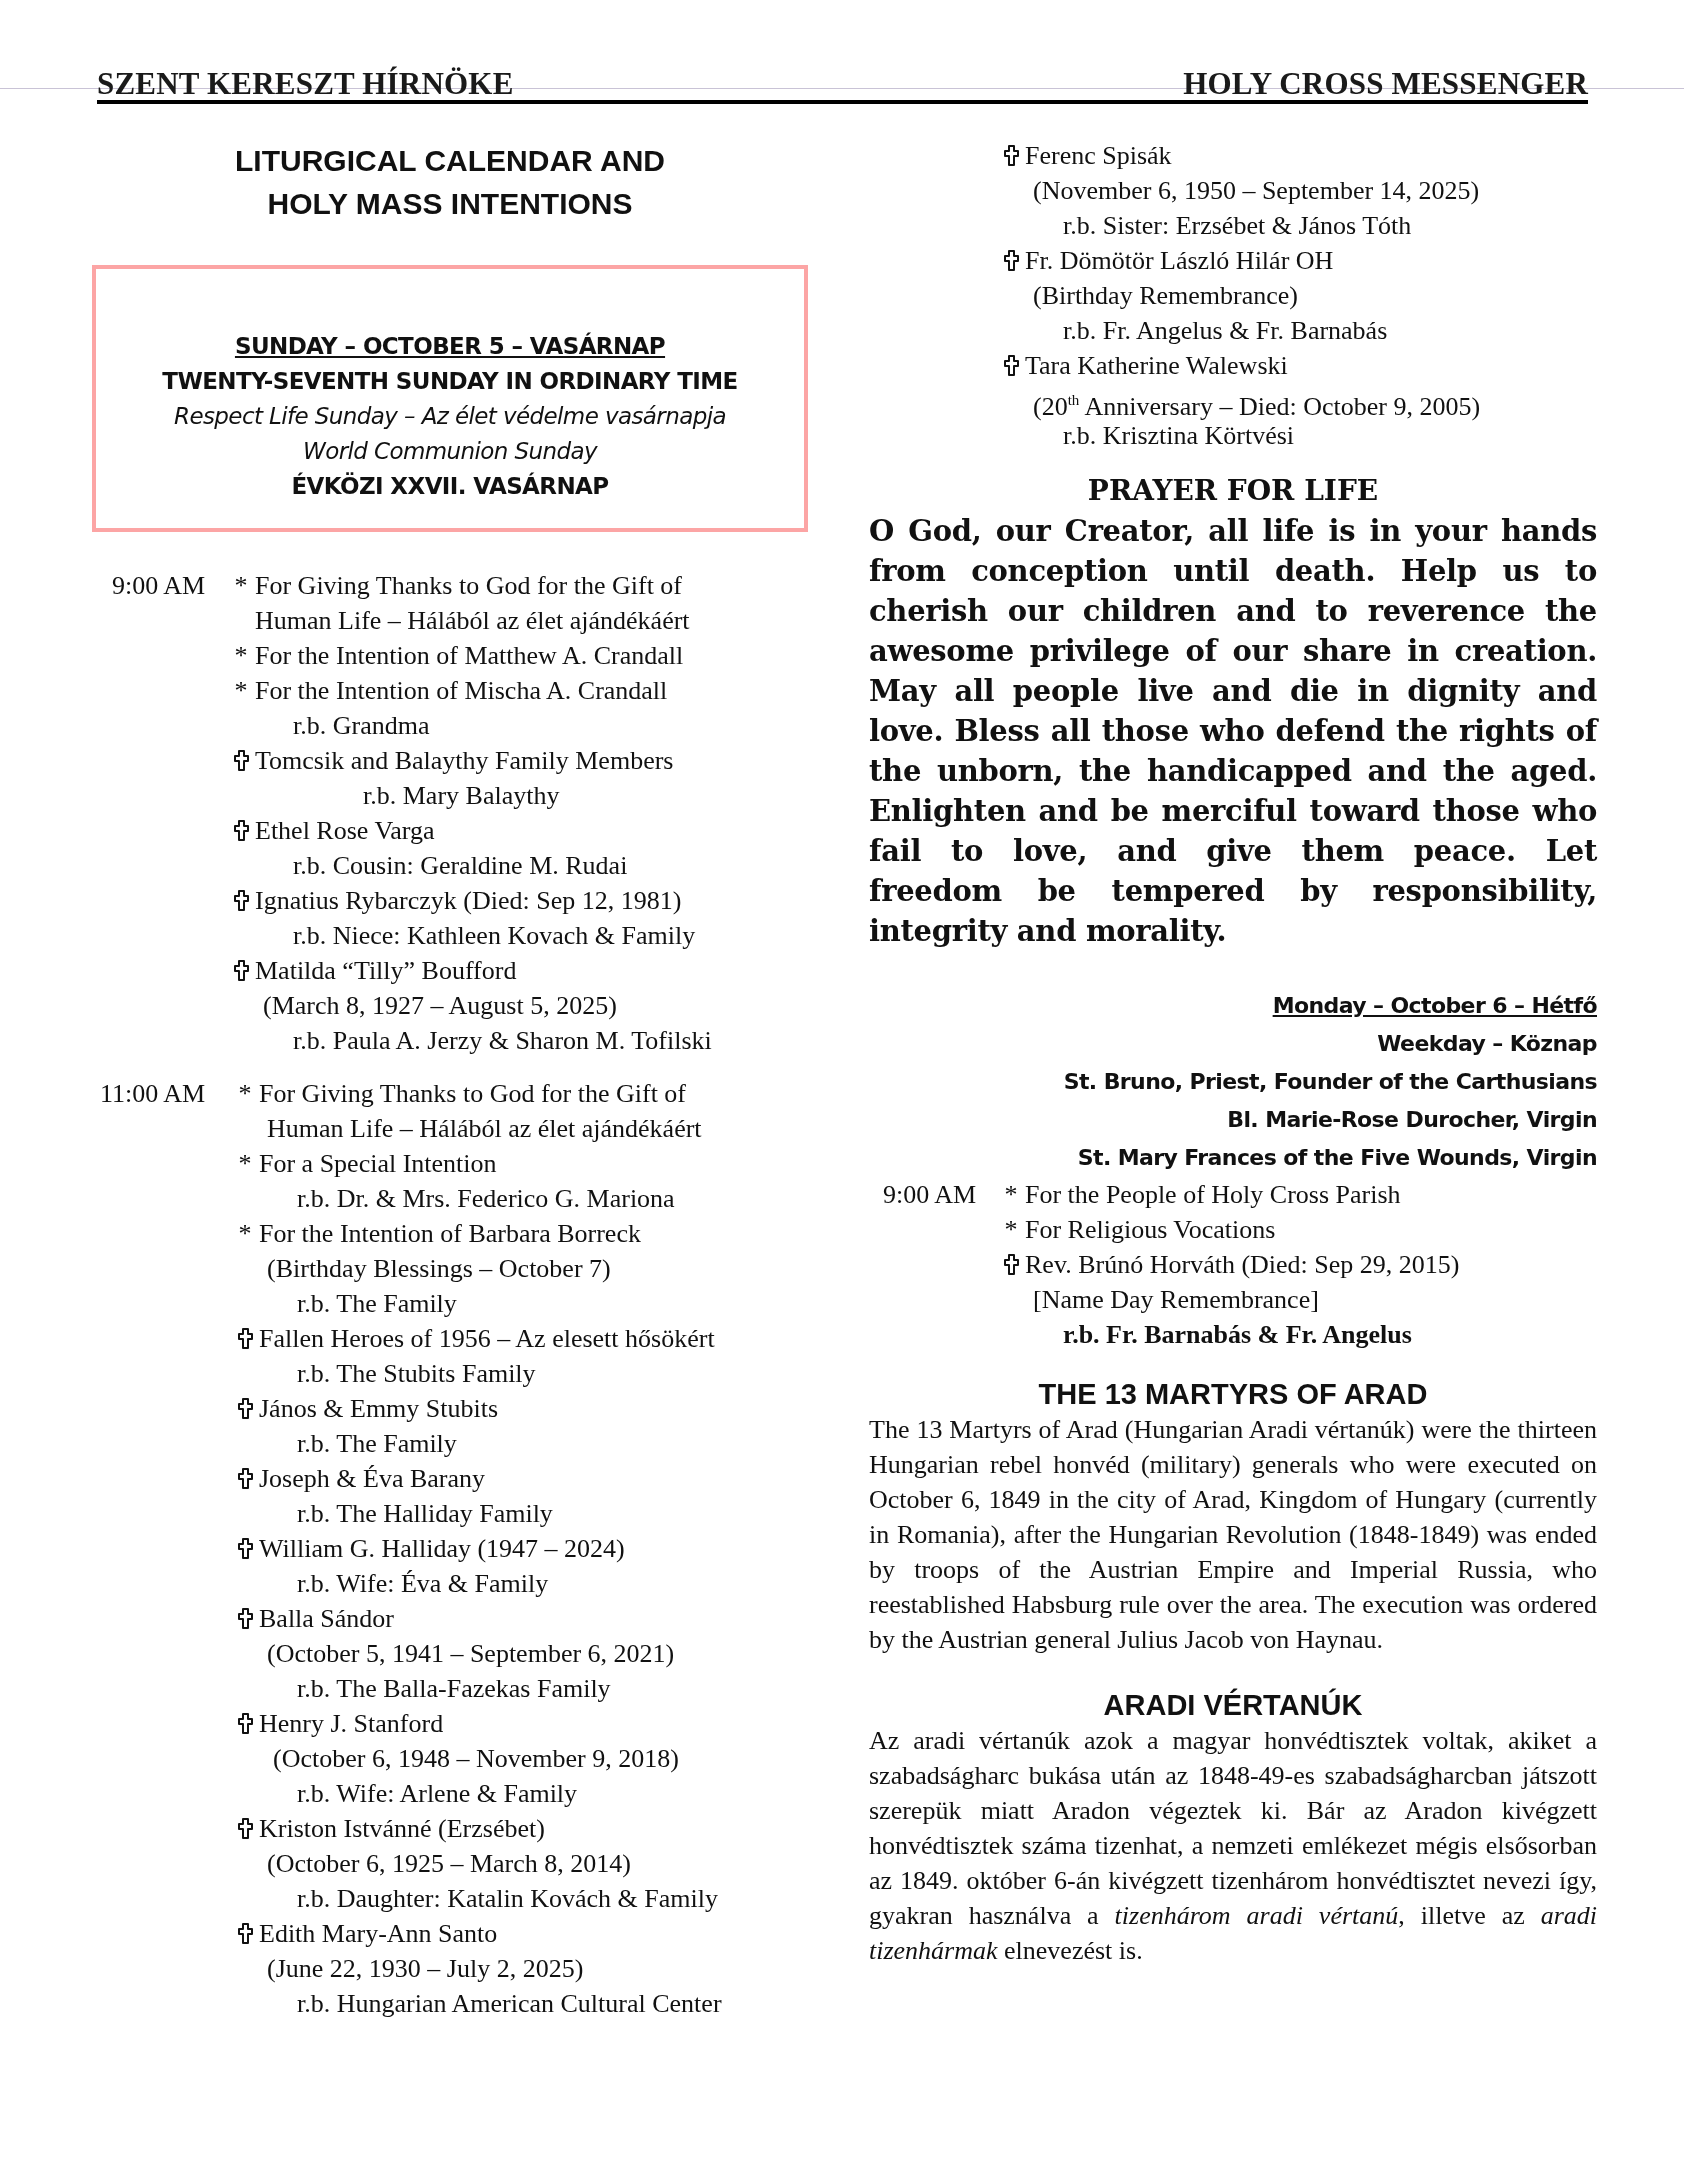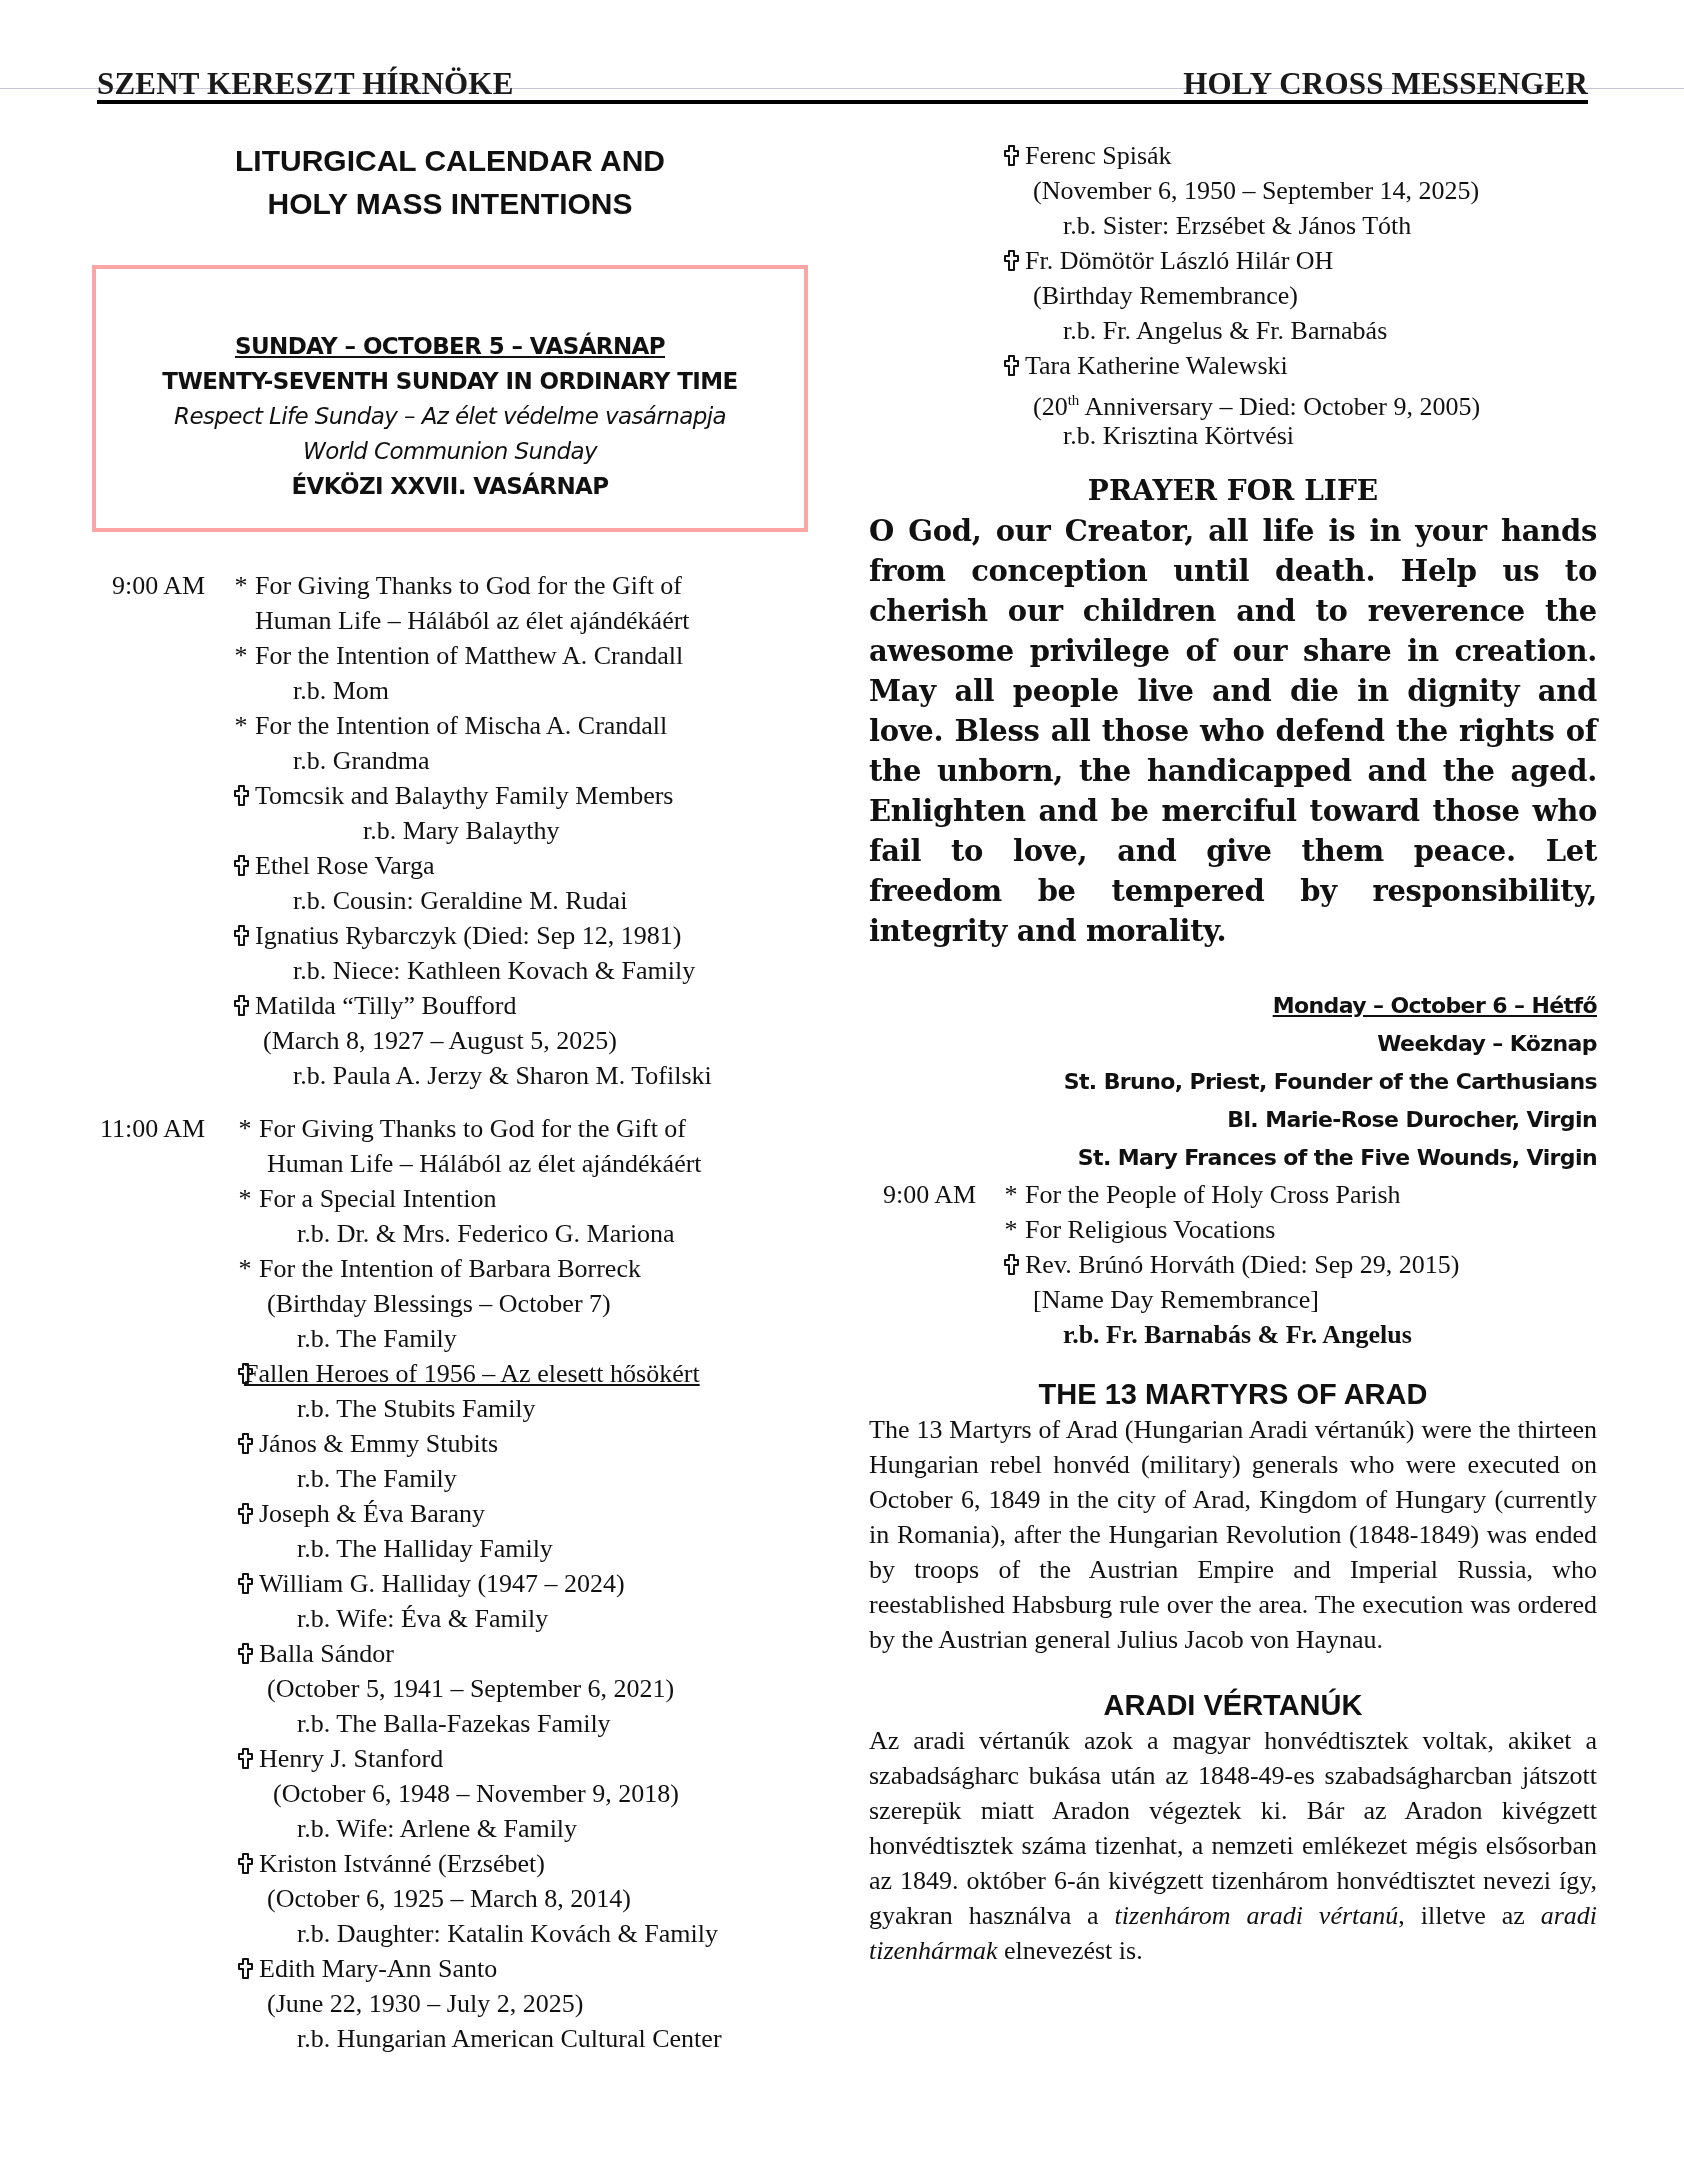--- a/index.html
+++ b/index.html
@@ -68,23 +68,20 @@
         <span style="position: absolute; left: 163px;">For Giving Thanks to God for the Gift of</span>
       </div>
       <div class="line">
         <span style="position: absolute; left: 163px;">Human Life – Hálából az élet ajándékáért</span>
       </div>
       <div class="line">
         <span class="mark" style="left: 139px;">*</span>
         <span style="position: absolute; left: 163px;">For the Intention of Matthew A. Crandall</span>
       </div>
       <div class="line">
-        <span style="position: absolute; left: 201px;">r.b. Mom</span>
-      </div>
-      <div class="line">
         <span class="mark" style="left: 139px;">*</span>
         <span style="position: absolute; left: 163px;">For the Intention of Mischa A. Crandall</span>
       </div>
       <div class="line">
         <span style="position: absolute; left: 201px;">r.b. Grandma</span>
       </div>
       <div class="line">
         <span class="mark" style="left: 139px;"><span class="cross"><svg viewBox="0 0 15 21" width="15" height="21">
               <path d="M5 1 H10 V6 H14 V11 H10 V20 H5 V11 H1 V6 H5 Z" fill="#fff" stroke="#111" stroke-width="2" stroke-linejoin="round"></path>
             </svg></span></span>
@@ -147,21 +144,21 @@
       <div class="line">
         <span style="position: absolute; left: 175px;">(Birthday Blessings – October 7)</span>
       </div>
       <div class="line">
         <span style="position: absolute; left: 205px;">r.b. The Family</span>
       </div>
       <div class="line">
         <span class="mark" style="left: 143px;"><span class="cross"><svg viewBox="0 0 15 21" width="15" height="21">
               <path d="M5 1 H10 V6 H14 V11 H10 V20 H5 V11 H1 V6 H5 Z" fill="#fff" stroke="#111" stroke-width="2" stroke-linejoin="round"></path>
             </svg></span></span>
-        <span style="position: absolute; left: 152px; text-decoration: underline;">Fallen Heroes of 1956 – Az elesett hősökért</span>
+        <span style="position: absolute; left: 167px;">Fallen Heroes of 1956 – Az elesett hősökért</span>
       </div>
       <div class="line">
         <span style="position: absolute; left: 205px;">r.b. The Stubits Family</span>
       </div>
       <div class="line">
         <span class="mark" style="left: 143px;"><span class="cross"><svg viewBox="0 0 15 21" width="15" height="21">
               <path d="M5 1 H10 V6 H14 V11 H10 V20 H5 V11 H1 V6 H5 Z" fill="#fff" stroke="#111" stroke-width="2" stroke-linejoin="round"></path>
             </svg></span></span>
         <span style="position: absolute; left: 167px;">János &amp; Emmy Stubits</span>
       </div>

